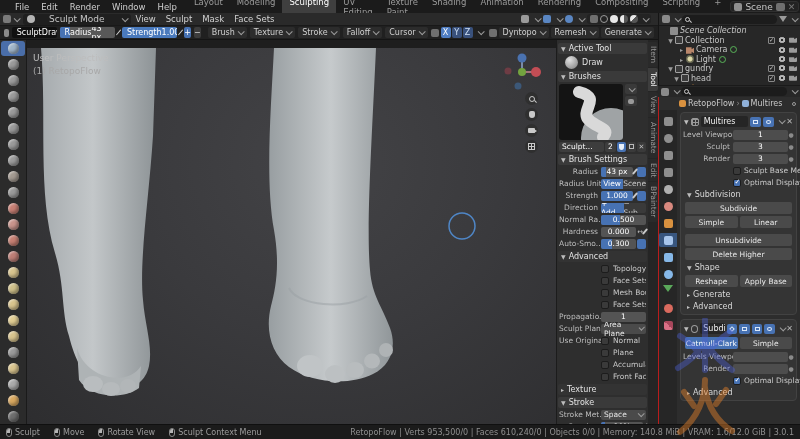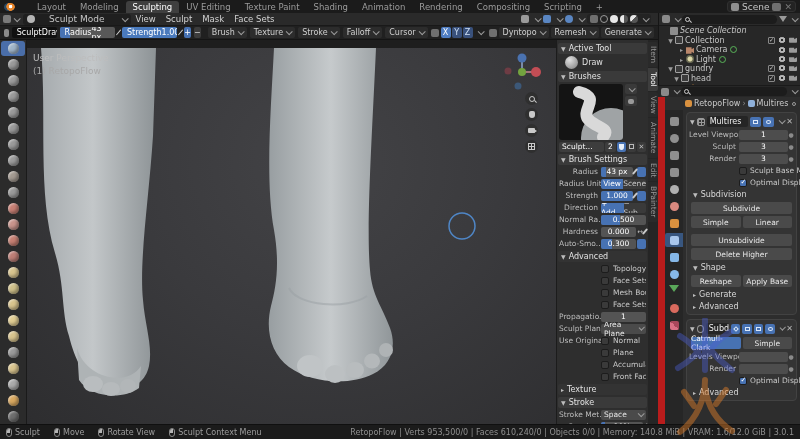--- a/index.html
+++ b/index.html
@@ -92,21 +92,21 @@
 .collection-icon{border:1px solid #a0a0a0;border-radius:1px;background:#3a3a3a}
 .camera-icon{background:#b9866a;clip-path:polygon(0 20%,70% 20%,70% 45%,100% 25%,100% 95%,70% 75%,70% 100%,0 100%)}
 .light-icon{background:radial-gradient(circle,#ddd8a8 0 2px,#6a6a52 3px);border-radius:50%}
 .data-dot{flex:0 0 7px;width:7px;height:7px;border-radius:50%;border:1px solid #58b358;margin-left:3px}
 .otoggles{margin-left:auto;display:flex;gap:3px;padding-right:3px}
 .t-check{width:7px;height:7px;border:1px solid #888;border-radius:1px;position:relative}
 .t-check::after{content:"✓";position:absolute;left:0px;top:-2px;font-size:6px;color:#ccc}
 .t-eye{width:8px;height:6px;border-radius:50%;background:radial-gradient(circle,#2a2a2a 0 1px,#b5b5b5 1.5px 3px,transparent 3.5px)}
 .t-cam{width:8px;height:6px;background:#9c9c9c;border-radius:1px;clip-path:polygon(0 15%,65% 15%,65% 40%,100% 15%,100% 100%,0 100%)}
 
-#props{left:658px;top:97px;width:142px;height:327px;background:#2d2d2d;border-left:7px solid #b91c1c}
+#props{left:658px;top:97px;width:142px;height:327px;background:#2d2d2d;border-left:1px solid #b91c1c}
 #props-search{left:658px;top:85px;width:142px;height:12px;background:#272727;display:flex;align-items:center;gap:2px;padding:0 3px;border-top:1px solid #1a1a1a}
 #breadcrumb{height:13px;display:flex;align-items:center;gap:2px;padding:0 4px 0 20px;font-size:8px;color:#c9c9c9}
 #prop-tabs{position:absolute;left:0;top:13px;width:18px;bottom:0;background:#262626;display:flex;flex-direction:column;align-items:center;padding-top:4px;gap:3px}
 .ptab{width:18px;height:14px;display:flex;align-items:center;justify-content:center;border-radius:2px 0 0 2px}
 .ptab.active{background:#38567f}
 .pt{width:9px;height:9px;border-radius:2px}
 #prop-content{position:absolute;left:18px;top:13px;right:0;bottom:0;padding:2px 3px;overflow:hidden}
 .addmod{height:13px;background:#3d3d3d;border-radius:3px;display:flex;align-items:center;justify-content:space-between;padding:0 5px;font-size:8px;color:#e8e8e8;margin-bottom:3px}
 .modbox{background:#343434;border:1px solid #424242;border-radius:4px;padding:2px;margin-bottom:4px}
 .modhdr{display:flex;align-items:center;gap:2px;height:13px;padding:0 1px}
@@ -128,20 +128,23 @@
 .sb-item{display:flex;align-items:center;font-size:8px;color:#9c9c9c}
 #sb-right{margin-left:auto;font-size:8px;color:#8f8f8f;white-space:nowrap}
 
 #watermark{left:660px;top:318px;width:90px;height:120px;pointer-events:none;opacity:.75}
 </style>
 </head>
 <body>
 
 <div id="topbar" class="abs">
   <span id="blender-logo"></span>
+  <span>
+    
+  <span class="menu-item">File</span><span class="menu-item">Edit</span><span class="menu-item">Render</span><span class="menu-item">Window</span><span class="menu-item">Help</span></span>
   <span style="width:8px"></span>
   <span style="display:flex">
 
   <span class="ws-tab">Layout</span>
       <span class="ws-tab">Modeling</span>
       <span class="ws-tab active">Sculpting</span>
       <span class="ws-tab">UV Editing</span>
       <span class="ws-tab">Texture Paint</span>
       <span class="ws-tab">Shading</span>
       <span class="ws-tab">Animation</span>

